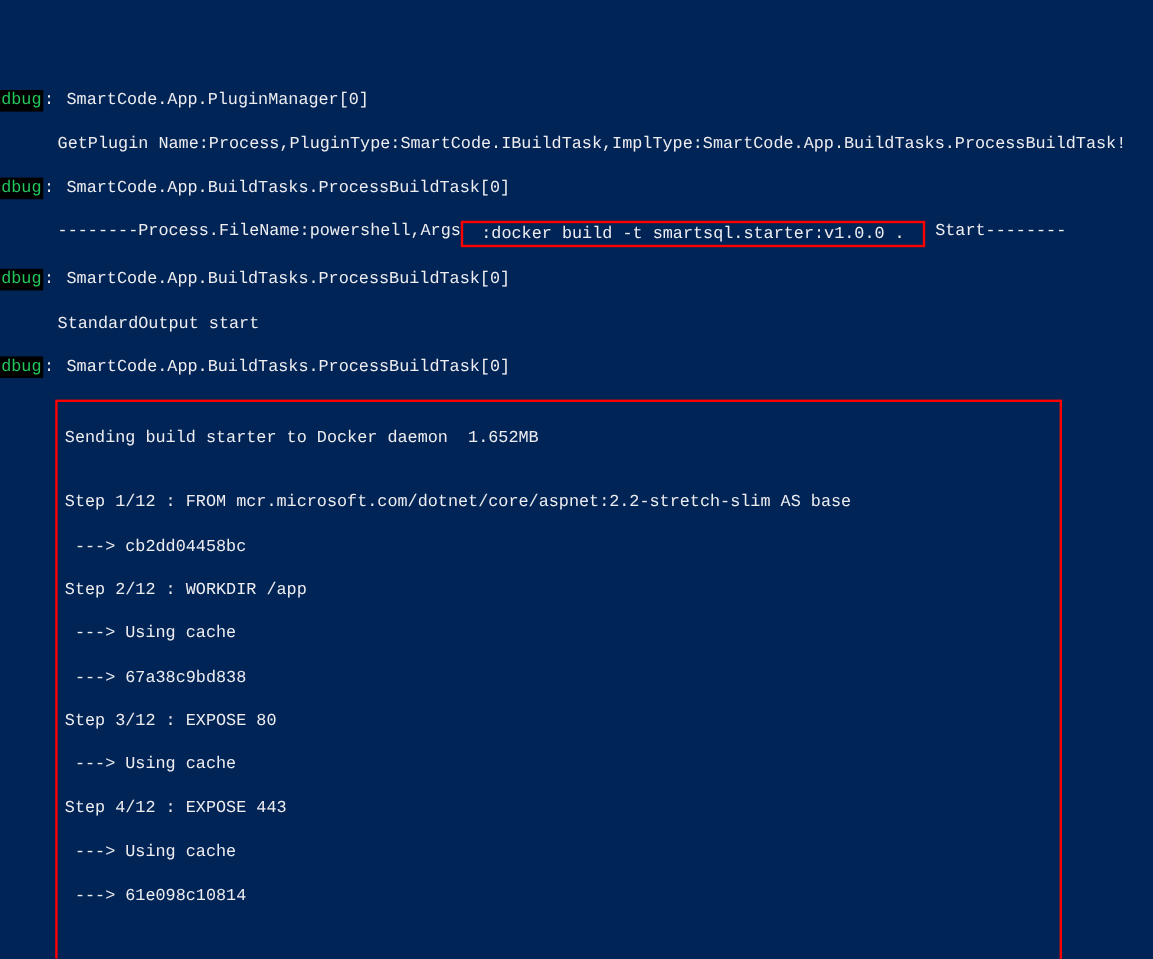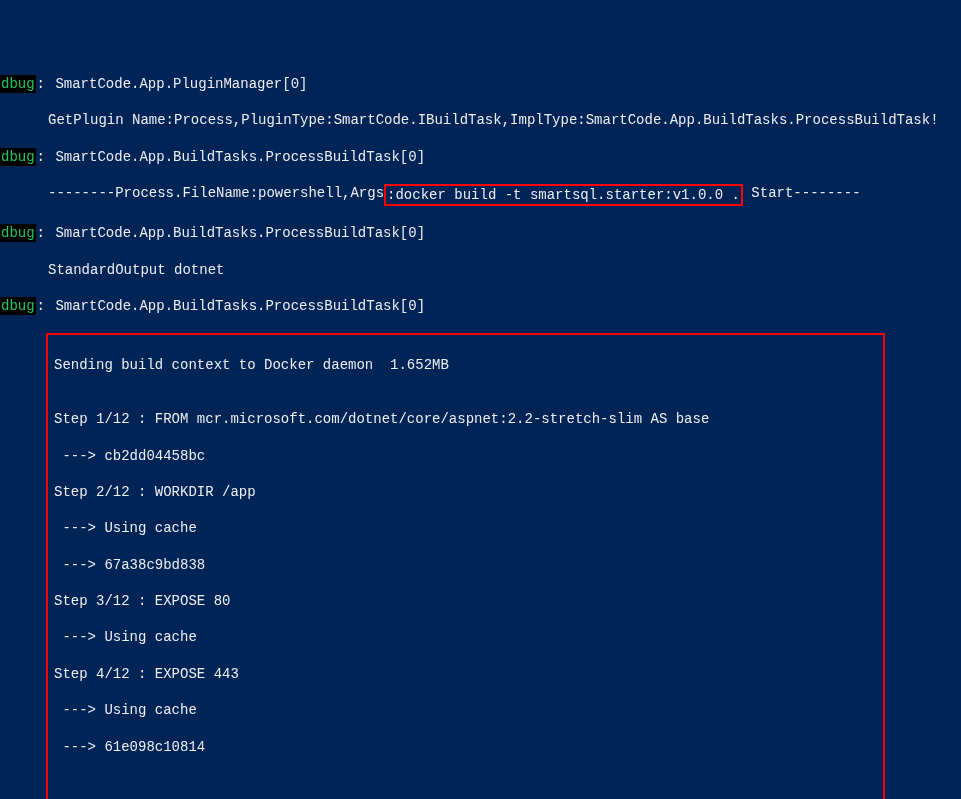--- a/index.html
+++ b/index.html
@@ -36,43 +36,43 @@
       color: #eeedf0;
       margin-left: 2px;
     }
     .indent {
       padding-left: 48px;
       font-family: Liberation Mono, monospace;
     }
     .red-box {
       border: 2px solid #ff0000;
       display: inline;
-      padding: 0px 1px;
+      padding: 0px 15px;
     }
     .red-box-large {
       border: 2px solid #ff0000;
       margin-left: 46px;
       margin-right: 76px;
       padding: 2px 6px 2px 6px;
     }
   </style>
 </head>
 <body>
 
 
 
 <div class="line"><span class="dbug-tag">dbug</span><span class="colon">:</span><span class="content"> SmartCode.App.PluginManager[0]</span></div>
 <div class="line indent"><span>GetPlugin Name:Process,PluginType:SmartCode.IBuildTask,ImplType:SmartCode.App.BuildTasks.ProcessBuildTask!</span></div>
 <div class="line"><span class="dbug-tag">dbug</span><span class="colon">:</span><span class="content"> SmartCode.App.BuildTasks.ProcessBuildTask[0]</span></div>
 <div class="line indent"><span>--------Process.FileName:powershell,Args</span><span class="red-box">:docker build -t smartsql.starter:v1.0.0 .</span><span> Start--------</span></div>
 <div class="line"><span class="dbug-tag">dbug</span><span class="colon">:</span><span class="content"> SmartCode.App.BuildTasks.ProcessBuildTask[0]</span></div>
-<div class="line indent"><span>StandardOutput dotnet</span></div>
+<div class="line indent"><span>StandardOutput start</span></div>
 <div class="line"><span class="dbug-tag">dbug</span><span class="colon">:</span><span class="content"> SmartCode.App.BuildTasks.ProcessBuildTask[0]</span></div>
 <div class="red-box-large">
-<div>Sending build context to Docker daemon  1.652MB</div>
+<div>Sending build starter to Docker daemon  1.652MB</div>
 <div></div>
 <div>Step 1/12 : FROM mcr.microsoft.com/dotnet/core/aspnet:2.2-stretch-slim AS base</div>
 <div> ---&gt; cb2dd04458bc</div>
 <div>Step 2/12 : WORKDIR /app</div>
 <div> ---&gt; Using cache</div>
 <div> ---&gt; 67a38c9bd838</div>
 <div>Step 3/12 : EXPOSE 80</div>
 <div> ---&gt; Using cache</div>
 <div>Step 4/12 : EXPOSE 443</div>
 <div> ---&gt; Using cache</div>

